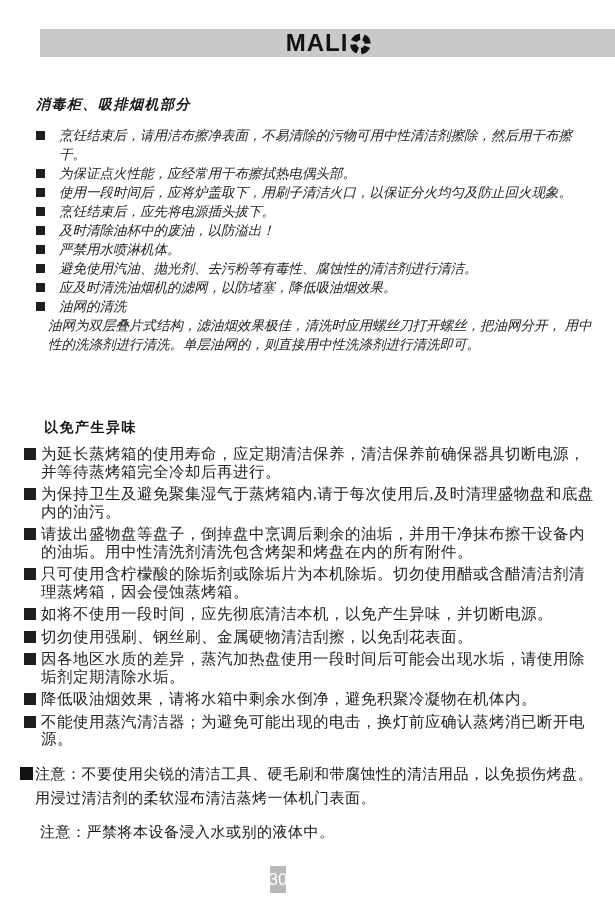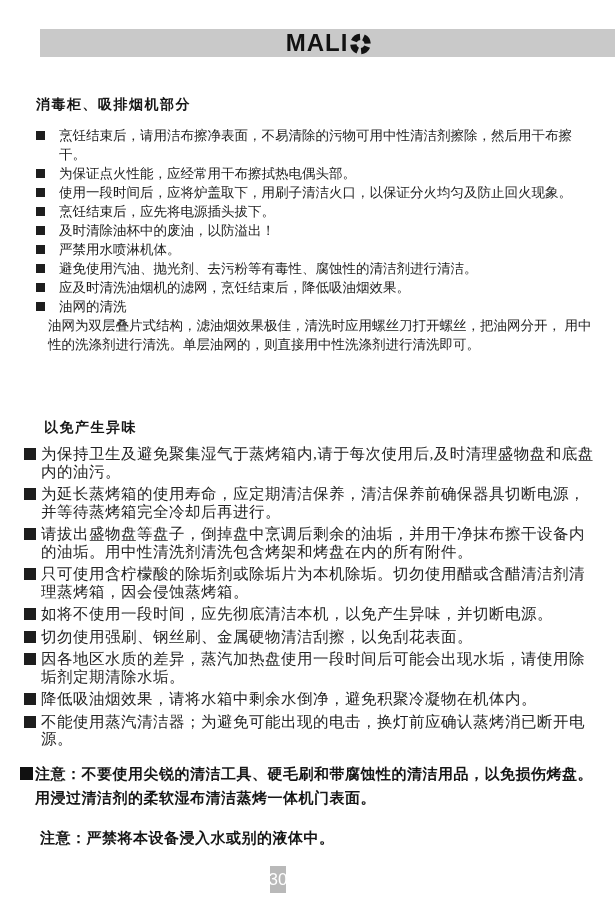--- a/index.html
+++ b/index.html
@@ -14,21 +14,21 @@
     background:#c9c9c9; display:flex; align-items:center; justify-content:center;margin-left:25px;
   }
   .brand {
     display:flex; align-items:center;
     font-family:"Liberation Sans", sans-serif; font-weight:bold;
     font-size:24px; letter-spacing:1px; color:#121212; line-height:1;
   }
   .brand-o { display:block; margin-left:1px; }
 
   
-  .section1 { position:absolute; left:36px; top:96px; width:559px; }
+  .section1 { position:absolute; left:36px; top:96px; width:559px;font-style:italic; }
   .sec-title {
     font-family:"Liberation Sans", sans-serif; font-weight:bold;
     font-size:14px; letter-spacing:1.5px; color:#161616; margin:0 0 12px 0;
   }
   .s1-list { margin:0; padding:0; list-style:none; font-size:13.5px; line-height:19px; }
   .s1-item { position:relative; padding-left:23px; }
   .s1-item .sq {
     position:absolute; left:0; top:5px; width:9px; height:9px; background:#1e1e1e;
   }
   .s1-detail { padding-left:12px; font-size:13.5px; line-height:19px; margin:0; }
@@ -41,28 +41,28 @@
     font-size:15.5px; line-height:17.5px; letter-spacing:0.5px; color:#242424;
   }
   .s2-item { position:relative; padding-left:17px; margin-bottom:5px; }
   .s2-item .sq {
     position:absolute; left:0; top:3px; width:12px; height:12px; background:#1e1e1e;
   }
 
   
   .notes {
     position:absolute; left:22px; top:762px; width:572px;
-    font-family:"Liberation Sans", sans-serif; font-weight:bold;
+    font-family:"Liberation Sans", sans-serif; font-weight:normal;
     font-size:15px; line-height:23.5px; color:#161616; letter-spacing:0.5px;
   }
   .note1 { position:relative; padding-left:13px; }
   .note1 .sq {
     position:absolute; left:-2px; top:5px; width:13px; height:13px; background:#111;
   }
-  .note2 { padding-left:18px; margin-top:17px; }
+  .note2 { padding-left:18px; margin-top:11px; }
 
   
   .page-num {
     position:absolute; left:270px; top:866px; width:16px; height:27px;
     background:#b9b9b9; color:#ffffff;
     font-family:"Liberation Sans", sans-serif; font-size:17px;
     display:flex; align-items:center; justify-content:center;
   }
 </style>
 </head>
@@ -110,42 +110,42 @@
       <li class="s1-item">
         <span class="sq"></span>
         <span>严禁用水喷淋机体。</span>
       </li>
       <li class="s1-item">
         <span class="sq"></span>
         <span>避免使用汽油、抛光剂、去污粉等有毒性、腐蚀性的清洁剂进行清洁。</span>
       </li>
       <li class="s1-item">
         <span class="sq"></span>
-        <span>应及时清洗油烟机的滤网，烹饪结束后，降低吸油烟效果。</span>
+        <span>应及时清洗油烟机的滤网，以防堵塞，降低吸油烟效果。</span>
       </li>
       <li class="s1-item">
         <span class="sq"></span>
         <span>油网的清洗</span>
       </li>
     </ul>
     <p class="s1-detail">油网为双层叠片式结构，滤油烟效果极佳，清洗时应用螺丝刀打开螺丝，把油网分开， 用中性的洗涤剂进行清洗。单层油网的，则直接用中性洗涤剂进行清洗即可。</p>
   </div>
 
   <div class="section2">
     <div class="sec2-title-wrap">
       <h2 class="sec-title" style="margin:0">以免产生异味</h2>
     </div>
     <ul class="s2-list">
       <li class="s2-item">
         <span class="sq"></span>
-        <span>为保持卫生及避免聚集湿气于蒸烤箱内,请于每次使用后,及时清理盛物盘和底盘内的油污。</span>
+        <span>为延长蒸烤箱的使用寿命，应定期清洁保养，清洁保养前确保器具切断电源，并等待蒸烤箱完全冷却后再进行。</span>
       </li>
       <li class="s2-item">
         <span class="sq"></span>
-        <span>为延长蒸烤箱的使用寿命，应定期清洁保养，清洁保养前确保器具切断电源，并等待蒸烤箱完全冷却后再进行。</span>
+        <span>为保持卫生及避免聚集湿气于蒸烤箱内,请于每次使用后,及时清理盛物盘和底盘内的油污。</span>
       </li>
       <li class="s2-item">
         <span class="sq"></span>
         <span>请拔出盛物盘等盘子，倒掉盘中烹调后剩余的油垢，并用干净抹布擦干设备内的油垢。用中性清洗剂清洗包含烤架和烤盘在内的所有附件。</span>
       </li>
       <li class="s2-item">
         <span class="sq"></span>
         <span>只可使用含柠檬酸的除垢剂或除垢片为本机除垢。切勿使用醋或含醋清洁剂清理蒸烤箱，因会侵蚀蒸烤箱。</span>
       </li>
       <li class="s2-item">

